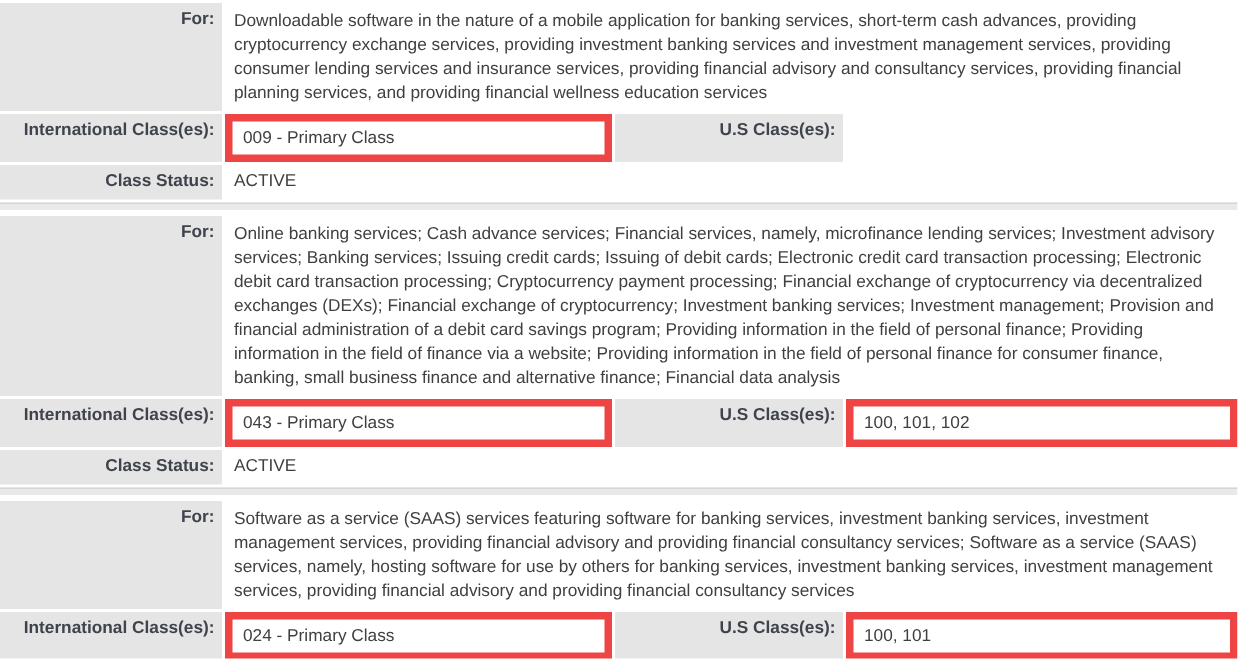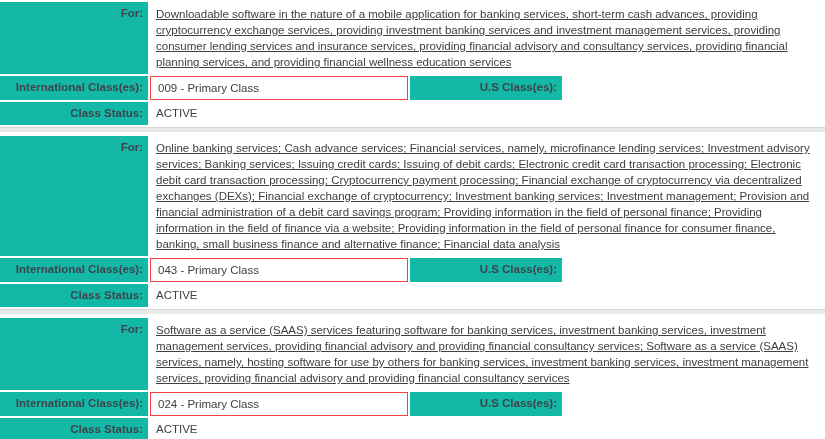--- a/index.html
+++ b/index.html
@@ -21,43 +21,43 @@
   .row {
     display: flex;
     column-gap: 2px;
     margin-bottom: 2px;
     align-items: stretch;
   }
   .cell { box-sizing: border-box; }
   .label {
     width: 148px;
     flex: 0 0 148px;
-    background: #14b8a6;
+    background: #e5e5e5;
     color: #3f434c;
     font-weight: bold;
     text-align: right;
     padding: 4px 5px 4px 4px;
     line-height: 15px;
   }
   .label.mid {
     width: 152px;
     flex: 0 0 152px;
   }
   .value {
     flex: 1 1 auto;
     padding: 4px 10px 4px 6px;
     line-height: 16px;
     background: #ffffff;
   }
-  .for-row .value { padding-right: 12px; text-decoration: underline; }
+  .for-row .value { padding-right: 12px; }
   .class-row .value,
   .status-row .value { line-height: 14px; }
   .boxed {
     background: #ffffff;
-    border: 1px solid #ef4444;
+    border: 5px solid #ef4444;
     padding-left: 7px;
   }
   .boxed.intl {
     flex: 0 0 258px;
     width: 258px;
   }
   .sep {
     height: 4px;
     background: #e9e9e9;
     border-top: 1px solid #d6d6d6;
@@ -86,35 +86,37 @@
 
 <div class="sec">
   <div class="row for-row">
     <div class="cell label">For:</div>
     <div class="cell value">Online banking services; Cash advance services; Financial services, namely, microfinance lending services; Investment advisory services; Banking services; Issuing credit cards; Issuing of debit cards; Electronic credit card transaction processing; Electronic debit card transaction processing; Cryptocurrency payment processing; Financial exchange of cryptocurrency via decentralized exchanges (DEXs); Financial exchange of cryptocurrency; Investment banking services; Investment management; Provision and financial administration of a debit card savings program; Providing information in the field of personal finance; Providing information in the field of finance via a website; Providing information in the field of personal finance for consumer finance, banking, small business finance and alternative finance; Financial data analysis</div>
   </div>
   <div class="row class-row">
     <div class="cell label">International Class(es):</div>
     <div class="cell value boxed intl">043 - Primary Class</div>
     <div class="cell label mid">U.S Class(es):</div>
+    <div class="cell value boxed">100, 101, 102</div>
   </div>
   <div class="row status-row">
     <div class="cell label">Class Status:</div>
     <div class="cell value">ACTIVE</div>
   </div>
 </div>
 <div class="sep"></div>
 
 <div class="sec">
   <div class="row for-row">
     <div class="cell label">For:</div>
     <div class="cell value">Software as a service (SAAS) services featuring software for banking services, investment banking services, investment management services, providing financial advisory and providing financial consultancy services; Software as a service (SAAS) services, namely, hosting software for use by others for banking services, investment banking services, investment management services, providing financial advisory and providing financial consultancy services</div>
   </div>
   <div class="row class-row">
     <div class="cell label">International Class(es):</div>
     <div class="cell value boxed intl">024 - Primary Class</div>
     <div class="cell label mid">U.S Class(es):</div>
+    <div class="cell value boxed">100, 101</div>
   </div>
   <div class="row status-row">
     <div class="cell label">Class Status:</div>
     <div class="cell value">ACTIVE</div>
   </div>
 </div>
 
 </body></html>

